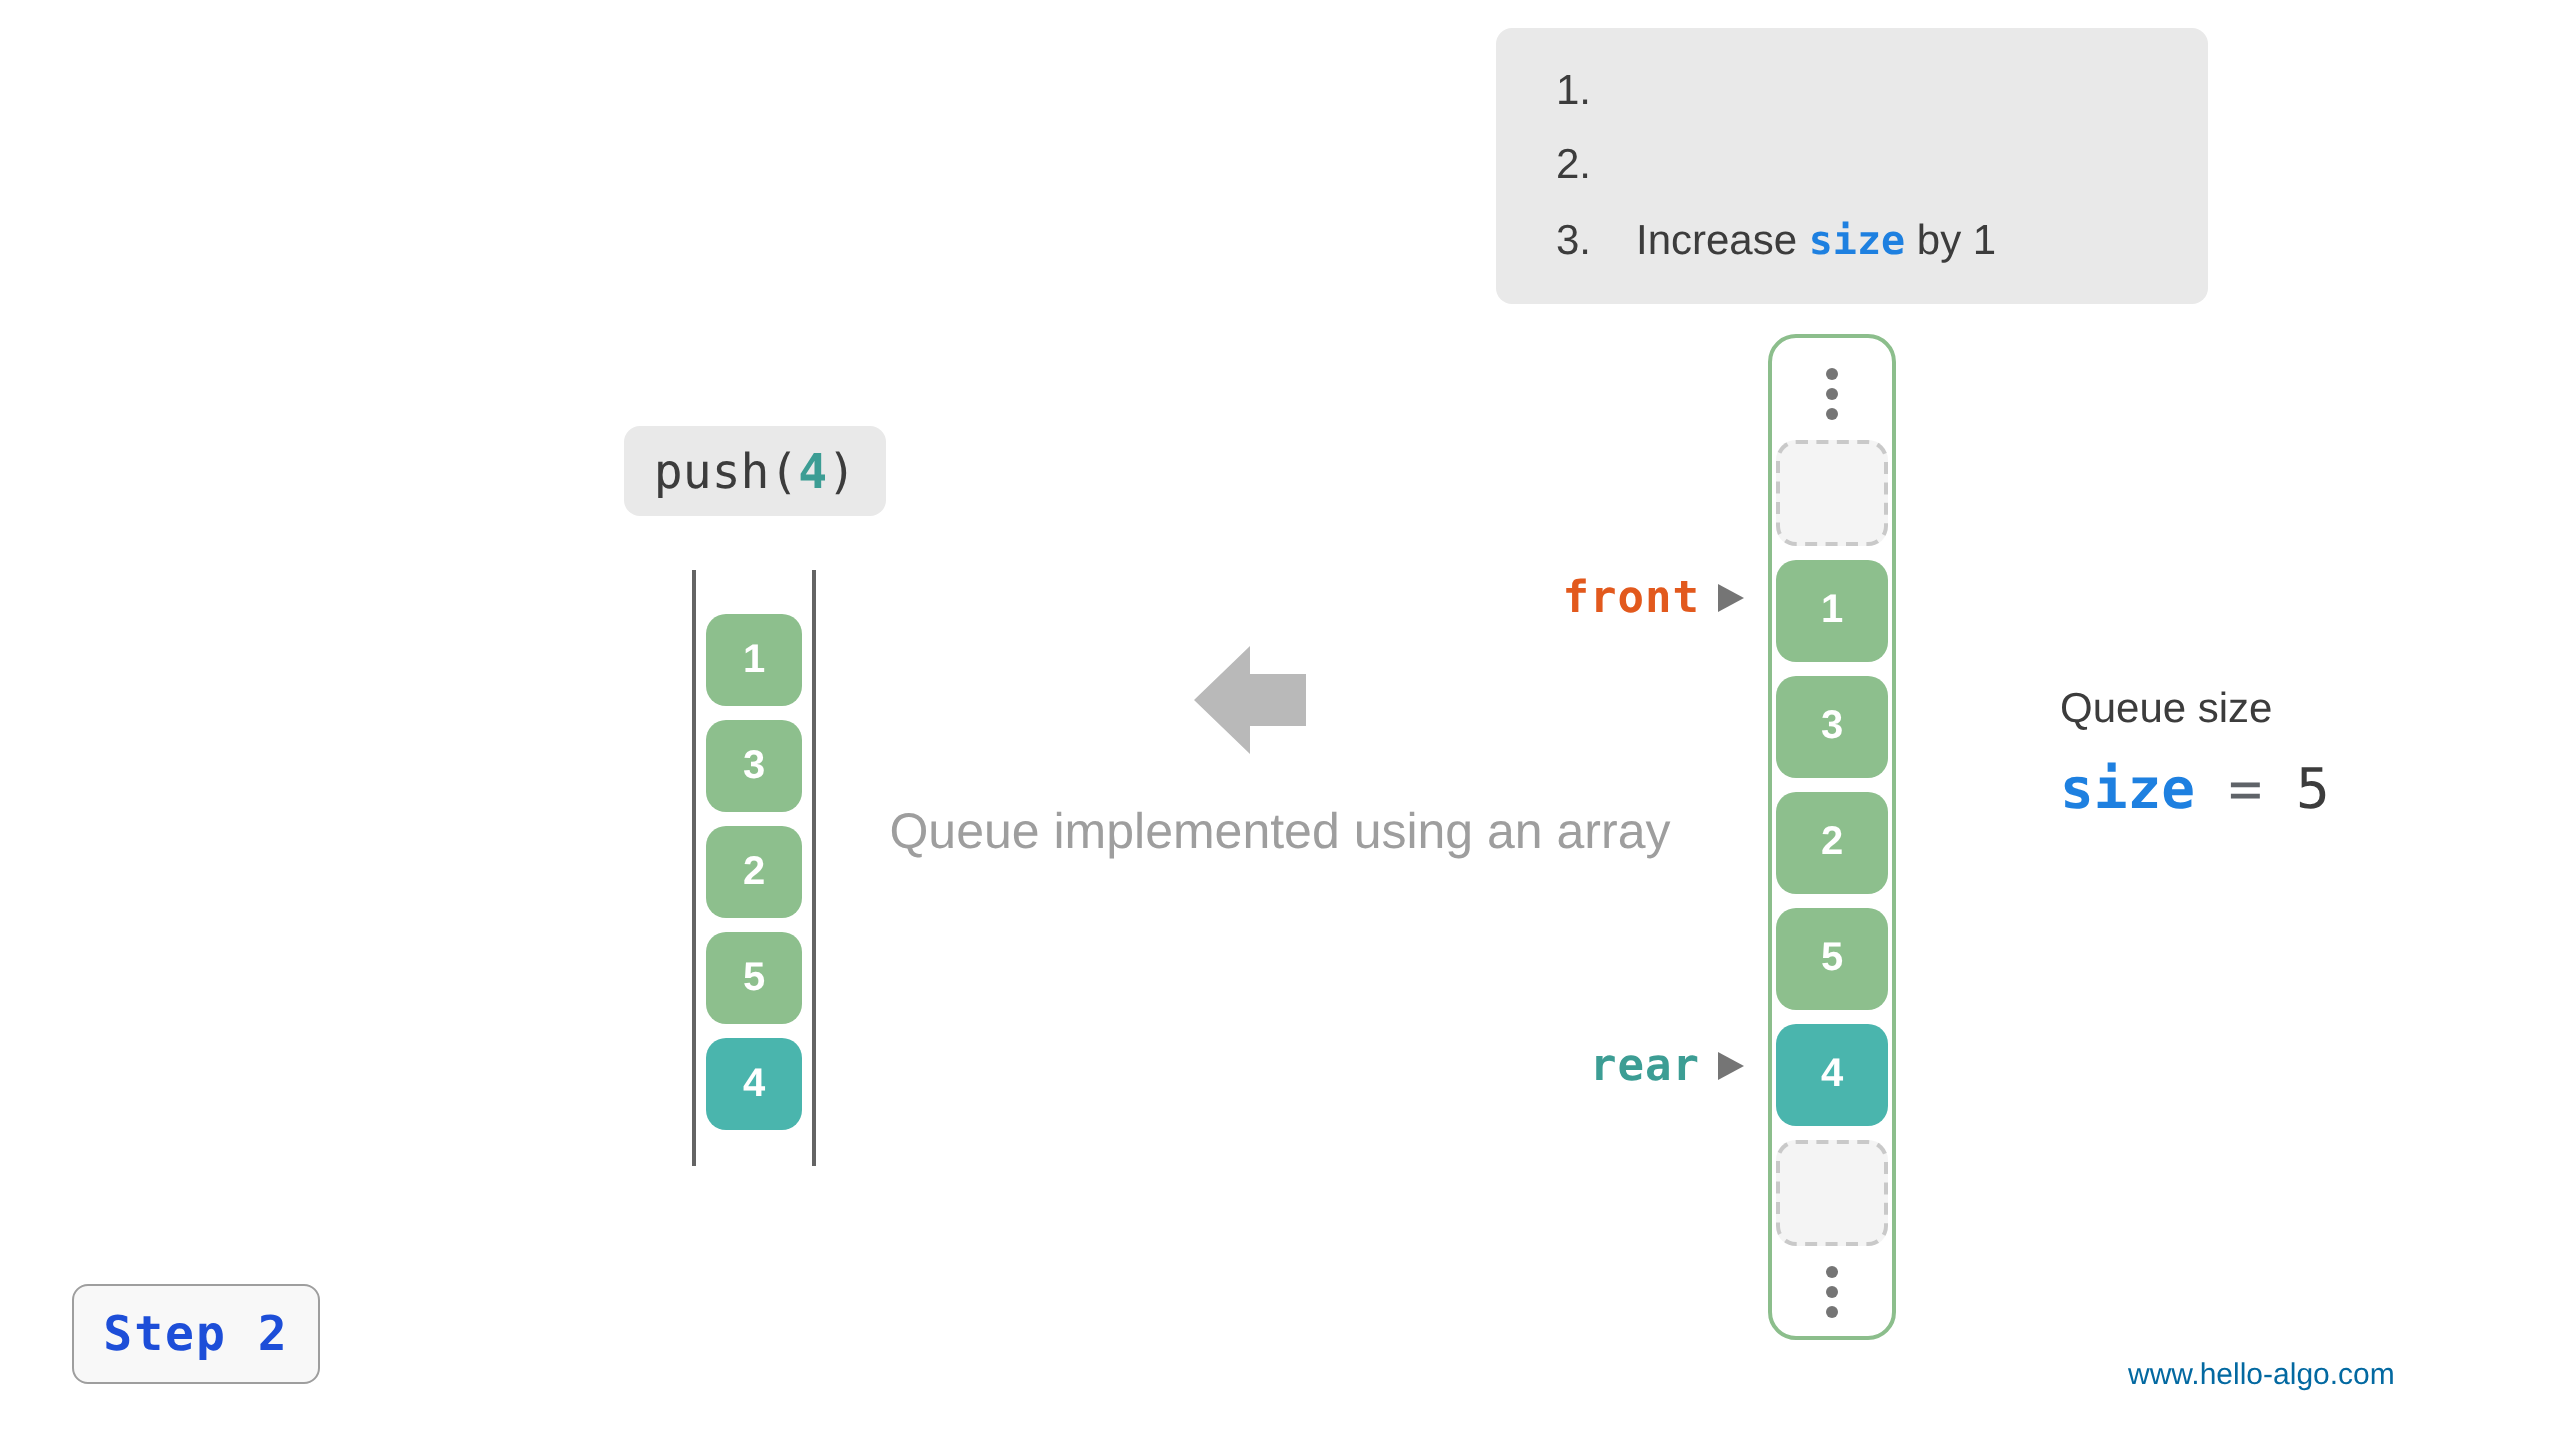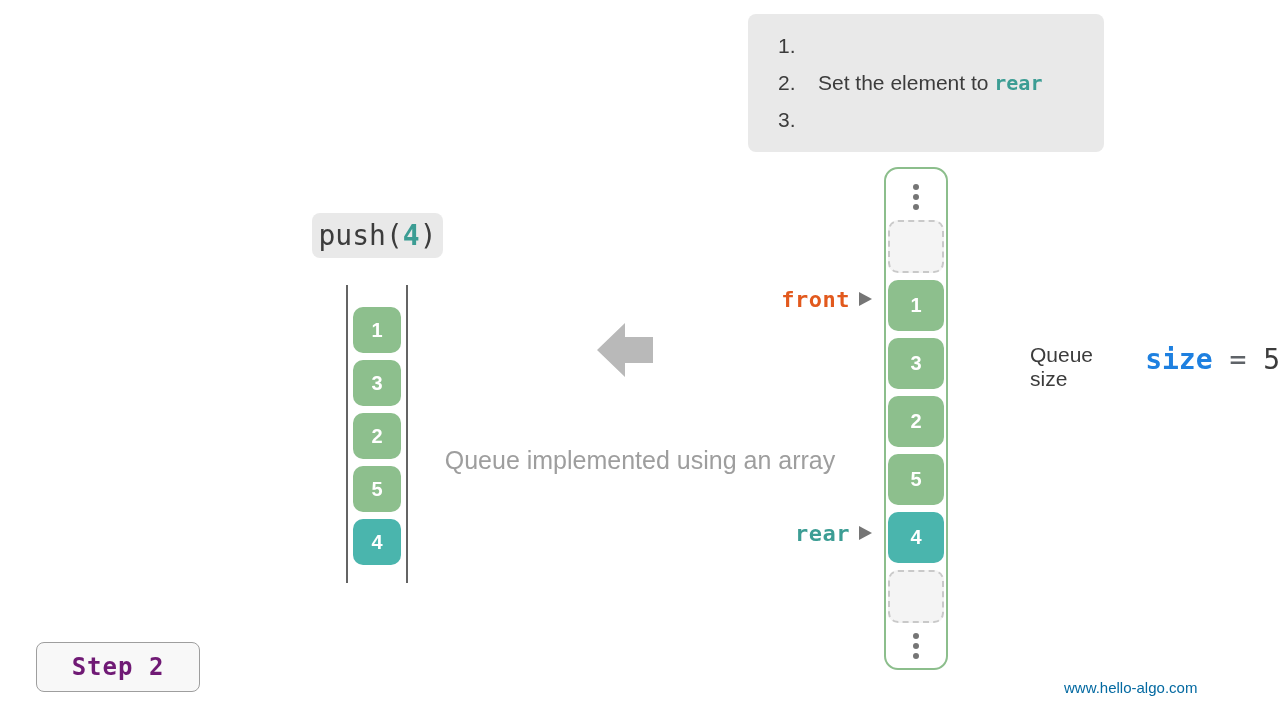--- a/index.html
+++ b/index.html
@@ -47,21 +47,21 @@
   .push-badge {
     position: absolute;
     left: 312px; top: 213px;
     width: 131px; height: 45px;
     background: #e9e9e9;
     border-radius: 8px;
     display: flex;
     align-items: center;
     justify-content: center;
     font-family: "DejaVu Sans Mono", monospace;
-    font-size: 28px;
+    font-size: 24px;
     color: #3c3c3c;
     white-space: pre;
   }
   .push-arg { color: #3c9d94; font-weight: bold; }
 
   
   .stack-line {
     position: absolute;
     width: 2px; height: 298px; top: 285px;
     background: #646464;
@@ -91,21 +91,20 @@
     background: #b9b9b9;
     clip-path: polygon(0 50%, 50% 0, 50% 26%, 100% 26%, 100% 74%, 50% 74%, 50% 100%);
   }
   .caption {
     position: absolute;
     left: 400px; top: 402px;
     width: 480px;
     text-align: center;
     font-size: 25px;
     color: #9e9e9e;
-    margin-top: 44px;
   }
 
   
   .array-box {
     position: absolute;
     left: 884px; top: 167px;
     width: 64px; height: 503px;
     border: 2px solid #8cbe8c;
     border-radius: 14px;
     background: #ffffff;
@@ -175,48 +174,49 @@
     border-left: 13px solid #757575;
     border-top: 7px solid transparent;
     border-bottom: 7px solid transparent;
   }
 
   
   .queue-size {
     position: absolute;
     left: 1030px; top: 343px;
     display: flex;
+    flex-direction: column;
     gap: 11px;
   }
   .qs-title { font-size: 21px; color: #3c3c3c; }
   .qs-line {
     font-family: "DejaVu Sans Mono", monospace;
     font-size: 28px;
     white-space: pre;
   }
   .qs-var { color: #1e80e0; font-weight: bold; }
   .qs-eq  { color: #5f6368; }
   .qs-val { color: #3c3c3c; }
 
   
   .step-box {
     position: absolute;
     left: 36px; top: 642px;
-    width: 164px; height: 50px;
+    width: 124px; height: 50px;
     background: #f8f8f8;
     border: 1.5px solid #9e9e9e;
     border-radius: 8px;
     display: flex;
     align-items: center;
     justify-content: center;
     font-family: "DejaVu Sans Mono", monospace;
     font-weight: bold;
     font-size: 24px;
     letter-spacing: 1px;
-    color: #701a75;
+    color: #1d4ed8;
   }
 
   
   .watermark {
     position: absolute;
     left: 1064px; top: 679px;
     font-family: Liberation Sans, sans-serif;
     font-size: 15px;
     color: #0369a1;
   }
@@ -225,24 +225,24 @@
 <body>
 
 <div class="canvas">
 
   <div class="info-box">
     <div class="inst-row">
       <span class="inst-num">1.</span>
     </div>
     <div class="inst-row">
       <span class="inst-num">2.</span>
-      <span><span>Set the element to </span><span class="code code-teal">rear</span><span></span></span>
     </div>
     <div class="inst-row">
       <span class="inst-num">3.</span>
+      <span><span>Increase </span><span class="code code-blue">size</span><span> by 1</span></span>
     </div>
   </div>
 
   <div class="push-badge"><span>push(</span><span class="push-arg">4</span><span>)</span></div>
 
   <div class="stack-line left"></div>
   <div class="stack-line right"></div>
   <div class="stack-cell" style="top:307px">1</div>
   <div class="stack-cell" style="top:360px">3</div>
   <div class="stack-cell" style="top:413px">2</div>

